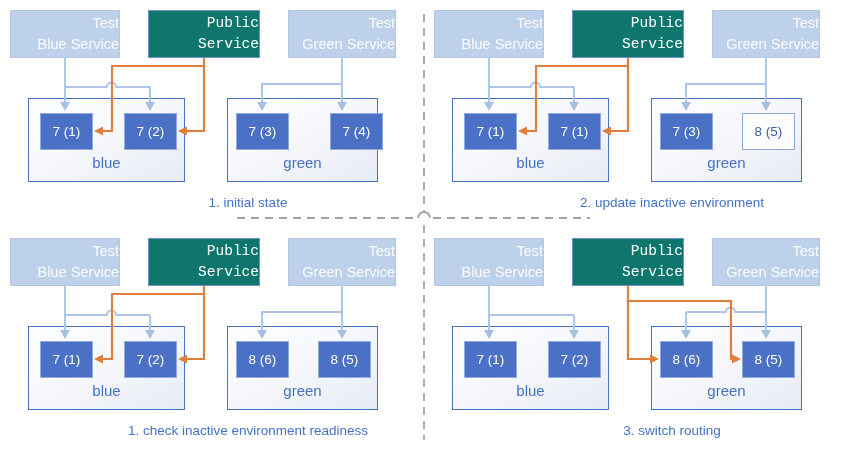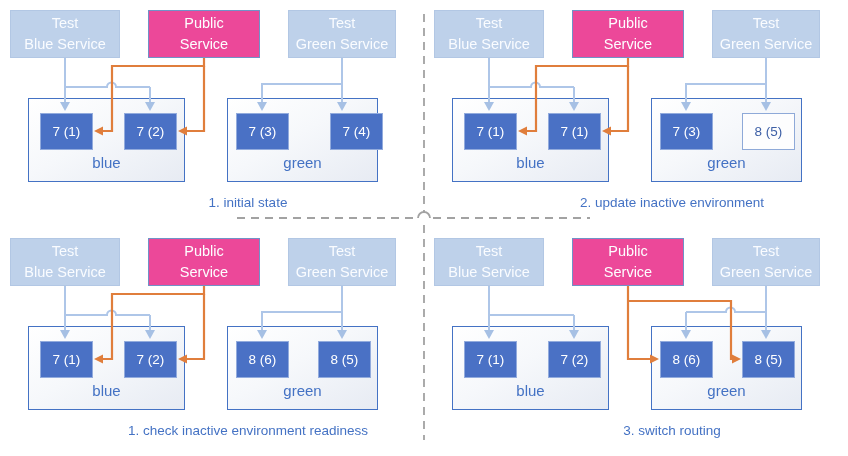--- a/index.html
+++ b/index.html
@@ -1,23 +1,23 @@
 <!DOCTYPE html>
 <html><head>
 <meta charset="utf-8">
 <style>
   html,body{margin:0;padding:0;background:#ffffff;}
   body{width:848px;height:456px;position:relative;overflow:hidden;
        font-family:"Liberation Sans", sans-serif;}
   .panel{position:absolute;width:424px;height:228px;}
   .wires{position:absolute;left:0;top:0;z-index:2;pointer-events:none;}
   .svc{position:absolute;top:10px;height:48px;z-index:3;display:flex;flex-direction:column;
-       justify-content:center;text-align:center;font-size:14.5px;line-height:1.45;box-sizing:border-box;}
+       justify-content:center;text-align:center;font-size:14.5px;line-height:1.45;box-sizing:border-box;align-items:flex-end;}
   .svc.light{background:#bed1ea;border:1px solid #b2c7e4;color:#fafcff;}
-  .svc.dark{background:#ec4899;border:1px solid #7092c7;color:#fdfeff;}
+  .svc.dark{background:#0f766e;border:1px solid #7092c7;color:#fdfeff;font-family:Liberation Mono, monospace;}
   .env{position:absolute;top:98px;height:84px;z-index:1;box-sizing:border-box;
        border:1.3px solid #4472c4;
        background:linear-gradient(150deg,#ffffff 0%,#f6f8fb 45%,#e7ebf3 100%);}
   .envlabel{position:absolute;left:0;right:0;top:55px;text-align:center;color:#4472c4;font-size:15px;}
   .pod{position:absolute;top:113px;width:53px;height:37px;z-index:3;box-sizing:border-box;
        background:#4a71c5;border:1px solid #92abdd;color:#ffffff;font-size:13.5px;
        display:flex;align-items:center;justify-content:center;}
   .pod.starting{background:#fdfdfe;border:1px solid #8ea9d8;color:#3d5fa6;}
   .caption{position:absolute;left:0;width:424px;top:195px;z-index:3;text-align:center;
            color:#4472c4;font-size:13.5px;padding-left:36px;}

